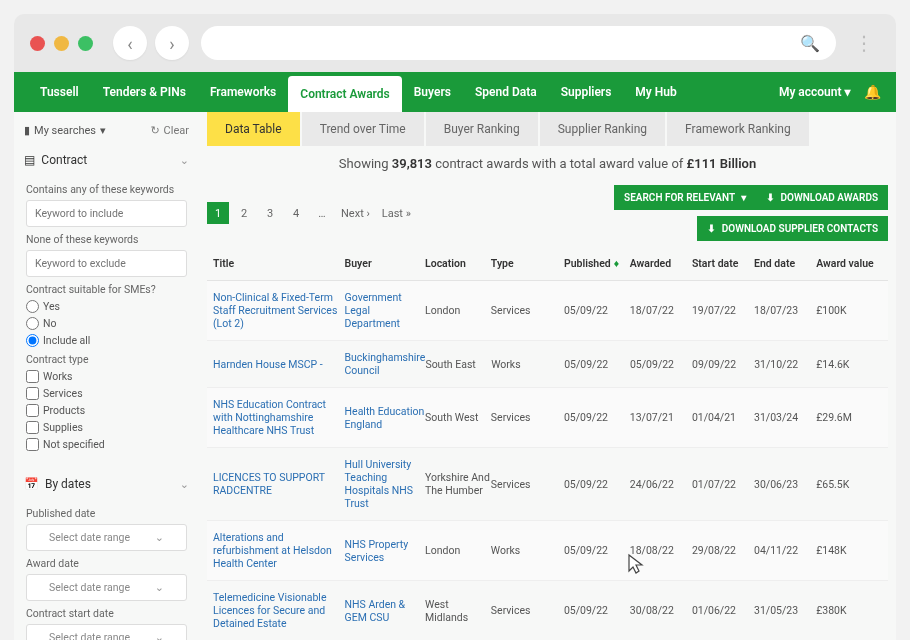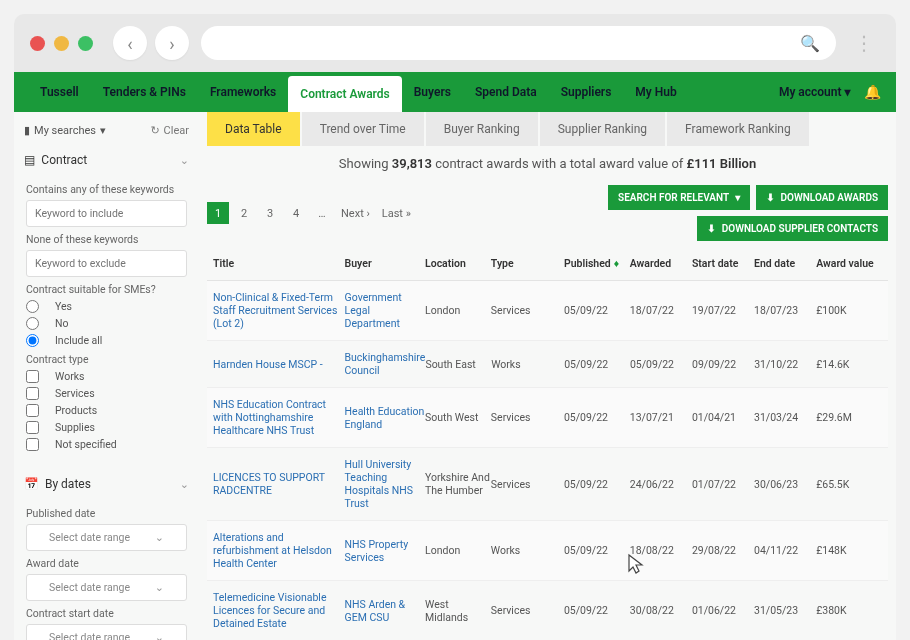--- a/index.html
+++ b/index.html
@@ -10,51 +10,51 @@
 .tl-red{background:#e95352}
 .tl-yellow{background:#f0b843}
 .tl-green{background:#3cc064}
 .nav-arrows{display:flex;gap:8px;margin-left:8px}
 .nav-arrow{width:34px;height:34px;border-radius:50%;background:#fff;display:flex;align-items:center;justify-content:center;color:#888;font-size:18px;box-shadow:0 1px 2px rgba(0,0,0,.06)}
 .url-bar{flex:1;background:#fff;border-radius:18px;height:34px;display:flex;align-items:center;justify-content:flex-end;padding:0 16px}
 .search-glyph{color:#888;font-size:16px}
 .menu-dots{color:#bbb;font-size:20px;padding:0 6px}
 .app{background:#f7f8f7}
 .nav-bar{background:#1a9a3a;display:flex;align-items:center;padding:0 14px;height:40px}
-.nav-item{color:#0f172a;font-size:12px;font-weight:600;padding:0 12px;height:24px;display:flex;align-items:center;cursor:pointer}
+.nav-item{color:#ffffff;font-size:12px;font-weight:600;padding:0 12px;height:24px;display:flex;align-items:center;cursor:pointer}
 .nav-item.active{background:#fff;color:#1a9a3a;border-radius:4px 4px 0 0;margin-top:4px;height:36px}
 .nav-right{margin-left:auto;display:flex;align-items:center;gap:14px}
 .bell{color:#fff;font-size:14px}
 .content{display:flex}
 .sidebar{width:185px;padding:12px 10px;font-size:11px;color:#555}
 .sb-head{display:flex;align-items:center;justify-content:space-between;margin-bottom:10px}
 .sb-searches{display:flex;align-items:center;gap:4px;font-size:11px;cursor:pointer}
 .sb-clear{display:flex;align-items:center;gap:4px;font-size:11px;color:#777;cursor:pointer}
 .filter-section{margin-bottom:12px}
 .filter-title{display:flex;align-items:center;gap:6px;font-size:12px;color:#333;padding:6px 0;justify-content:space-between}
 .ft-left{display:flex;align-items:center;gap:6px}
 .chev{color:#999;font-size:11px}
 .filter-body{padding:4px 2px}
 .sub-label{font-size:10.5px;color:#666;margin:6px 0 4px}
 .text-input{width:100%;border:1px solid #ddd;border-radius:3px;padding:6px 8px;font-size:10.5px;color:#bbb;background:#fff}
-.radio-row,.check-row{display:flex;align-items:flex-start;gap:16px;font-size:10.5px;color:#555;margin:4px 0}
+.radio-row,.check-row{display:flex;align-items:flex-start;gap:4px;font-size:10.5px;color:#555;margin:4px 0}
 .radio-row input,.check-row input{margin:0}
 .select-box{width:100%;border:1px solid #ddd;border-radius:3px;padding:6px 22px;font-size:10.5px;color:#888;background:#fff;display:flex;justify-content:space-between;align-items:center;cursor:pointer}
 .main{flex:1;padding:0 8px}
 .tabs{display:flex;gap:2px;margin-bottom:10px}
 .tab{background:#e9e9e9;padding:10px 18px;font-size:12px;color:#666;cursor:pointer}
 .tab.active{background:#fde047;color:#333}
 .summary{text-align:center;font-size:13px;color:#555;margin:10px 0 14px}
 .summary b{color:#333;font-weight:600}
 .toolbar{display:flex;align-items:center;justify-content:space-between;margin-bottom:6px}
 .pager{display:flex;align-items:center;gap:4px}
 .pg{min-width:22px;height:22px;display:flex;align-items:center;justify-content:center;font-size:11px;color:#666;cursor:pointer;padding:0 4px}
 .pg.active{background:#1a9a3a;color:#fff}
 .action-btns{display:flex;flex-direction:column;align-items:flex-end;gap:6px}
-.btn-row{display:flex;gap:6px}
+.btn-row{display:flex;}
 .btn{background:#1a9a3a;color:#fff;font-size:10px;font-weight:600;padding:7px 10px;cursor:pointer;display:flex;align-items:center;gap:6px;border:none}
 .table{width:100%;font-size:10.5px;color:#555}
 .thead,.trow{display:grid;grid-template-columns:1.8fr 1.1fr 0.9fr 1fr 0.9fr 0.85fr 0.85fr 0.85fr 0.9fr;align-items:center;padding:10px 6px}
 .thead{color:#333;font-weight:600;border-bottom:1px solid #e3e3e3}
 .th{display:flex;align-items:center;gap:3px}
 .trow{border-bottom:1px solid #eee}
 .trow:nth-child(odd){background:#fafafa}
 .link{color:#2b6fb3;cursor:pointer}
 .cursor-img{position:absolute;pointer-events:none}
 .wrap{position:relative}

